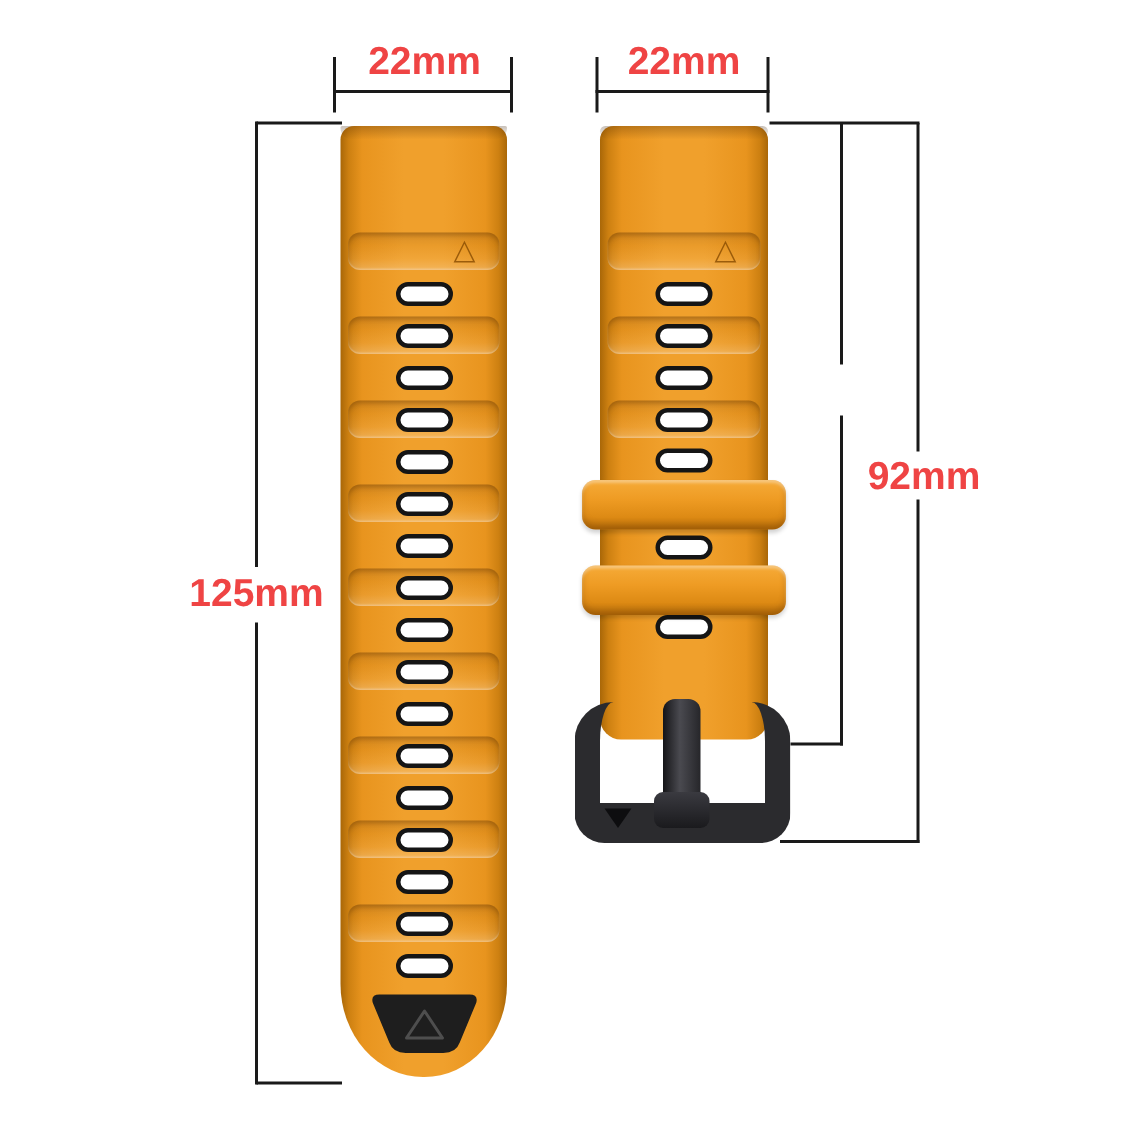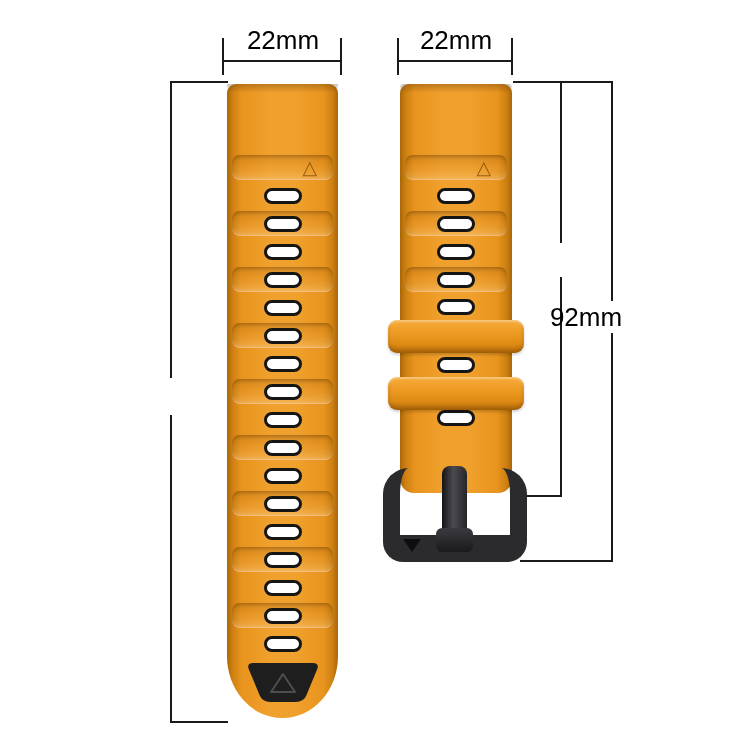--- a/index.html
+++ b/index.html
@@ -36,21 +36,21 @@
   .buckle-prong{position:absolute;left:442px;top:466px;width:25px;height:84px;z-index:6;
     border-radius:8px 8px 4px 4px;
     background:linear-gradient(90deg,#141417 0%,#4a4a50 45%,#26262a 100%);}
   .prong-base{position:absolute;left:436px;top:528px;width:37px;height:24px;z-index:6;
     border-radius:6px;background:linear-gradient(180deg,#3a3a40,#1a1a1d);}
   .buckle-arrow{position:absolute;left:403px;top:539px;width:0;height:0;z-index:7;
     border-left:9px solid transparent;border-right:9px solid transparent;
     border-top:13px solid #0d0d0f;}
   
   .dim{position:absolute;background:#1a1a1a;z-index:8;}
-  .dim-label{position:absolute;z-index:9;font-weight:normal;font-size:26px;color:#000000;
+  .dim-label{position:absolute;z-index:9;font-weight:bold;font-size:26px;color:#ef4444;
     transform:translateX(-50%);white-space:nowrap;letter-spacing:0;}
 </style>
 </head>
 <body>
 
 <div class="canvas">
 
   <div class="strap strap-left" id="strap-left">
     <svg class="tip-svg" width="82" height="44">
       <path d="M11 2 L71 2 Q77 2 75.5 7.5 L64.5 34 Q62 41 53.5 41 L28.5 41 Q20 41 17.5 34 L6.5 7.5 Q5 2 11 2 Z" fill="#1e1e1e"></path>
@@ -115,25 +115,26 @@
 
   <div class="dim" style="left:397px;top:38px;width:2px;height:37px"></div>
   <div class="dim" style="left:511px;top:38px;width:2px;height:37px"></div>
   <div class="dim" style="left:397px;top:60px;width:116px;height:2px"></div>
   <div class="dim-label" style="left:456px;top:25px">22mm</div>
 
   <div class="dim" style="left:171px;top:81px;width:57px;height:2px"></div>
   <div class="dim" style="left:170px;top:81px;width:2px;height:297px"></div>
   <div class="dim" style="left:170px;top:415px;width:2px;height:308px"></div>
   <div class="dim" style="left:171px;top:721px;width:57px;height:2px"></div>
+  <div class="dim-label" style="left:171px;top:380px">125mm</div>
 
   <div class="dim" style="left:513px;top:81px;width:100px;height:2px"></div>
 
   <div class="dim" style="left:560px;top:82px;width:2px;height:161px"></div>
   <div class="dim" style="left:560px;top:277px;width:2px;height:220px"></div>
   <div class="dim" style="left:527px;top:495px;width:35px;height:2px"></div>
 
   <div class="dim" style="left:611px;top:82px;width:2px;height:219px"></div>
   <div class="dim" style="left:611px;top:333px;width:2px;height:229px"></div>
   <div class="dim" style="left:520px;top:560px;width:93px;height:2px"></div>
-  <div class="dim-label" style="left:586px;top:302px">92mm</div>
+  <div class="dim-label" style="left:616px;top:302px">92mm</div>
 
 </div>
 
 </body></html>

